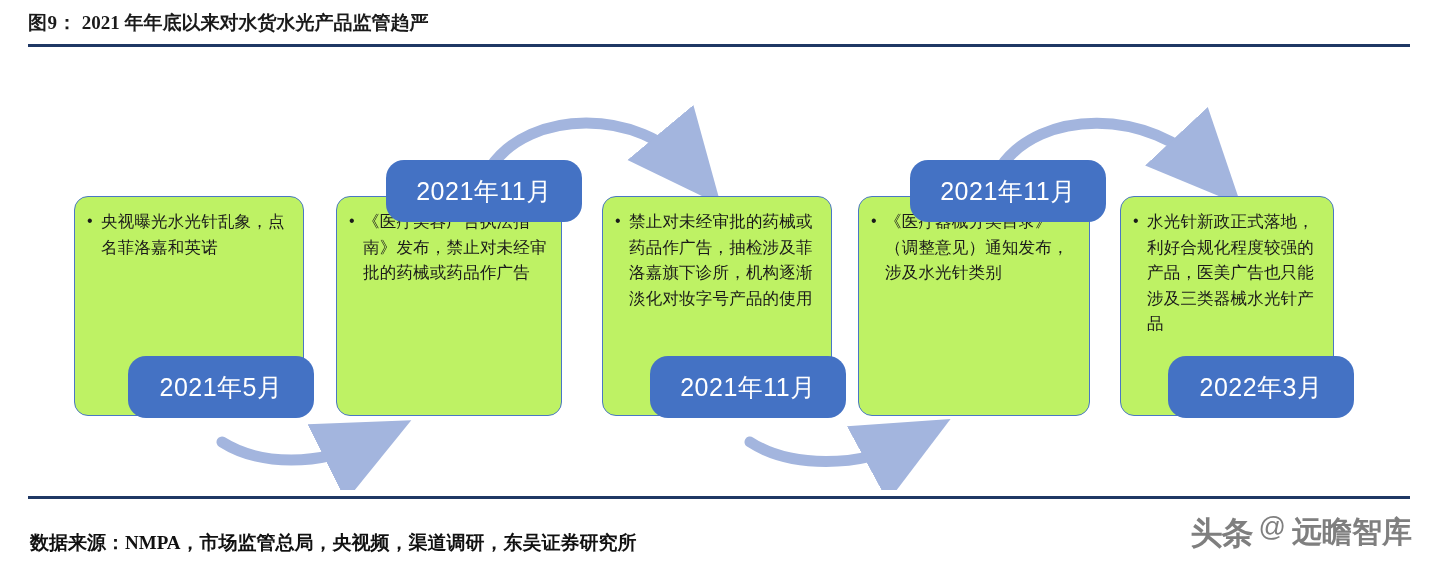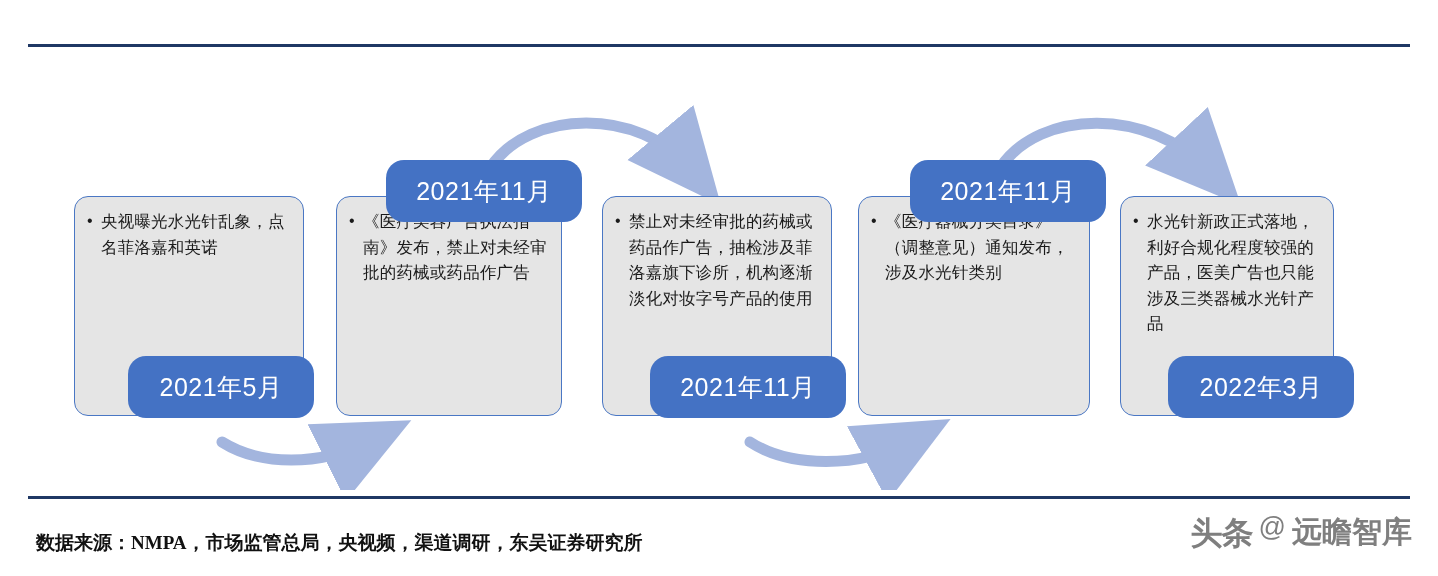--- a/index.html
+++ b/index.html
@@ -48,21 +48,21 @@
     left: 28px;
     top: 496px;
     width: 1382px;
     height: 3px;
     background: #1f3864;
   }
 
   
   .source {
     position: absolute;
-    left: 36px;
+    left: 30px;
     top: 530px;
     font-family: "Liberation Serif", serif;
     font-size: 19px;
     font-weight: bold;
     color: #111111;
     white-space: nowrap;
   }
 
   
   .watermark {
@@ -102,21 +102,21 @@
     height: 440px;
     pointer-events: none;
   }
 
   
   .card {
     position: absolute;
     box-sizing: border-box;
     border: 1.6px solid #4a77c4;
     border-radius: 14px;
-    background: #e5e5e5;
+    background: #bef264;
     padding: 12px 14px 12px 12px;
   }
   .card-text {
     font-size: 16.5px;
     line-height: 1.55;
     color: #1a1a1a;
     position: relative;
     padding-left: 14px;
     letter-spacing: 0.2px;
   }
@@ -142,20 +142,24 @@
     justify-content: center;
     letter-spacing: 0.5px;
     white-space: nowrap;
   }
 </style>
 </head>
 <body>
 
 <div class="page">
 
+  <div class="title-row">
+    <span class="fig-no">图9：</span>
+    <span>2021 年年底以来对水货水光产品监管趋严</span>
+  </div>
   <div class="rule-top"></div>
 
   <div class="canvas">
 
     <svg class="arrows" viewBox="0 0 1438 440" xmlns="http://www.w3.org/2000/svg">
       <defs>
         <marker id="ah" markerWidth="9" markerHeight="9" refX="4.2" refY="4.5" orient="auto">
           <path d="M0,0.6 L8.6,4.5 L0,8.4 z" fill="#a3b5de"></path>
         </marker>
       </defs>

